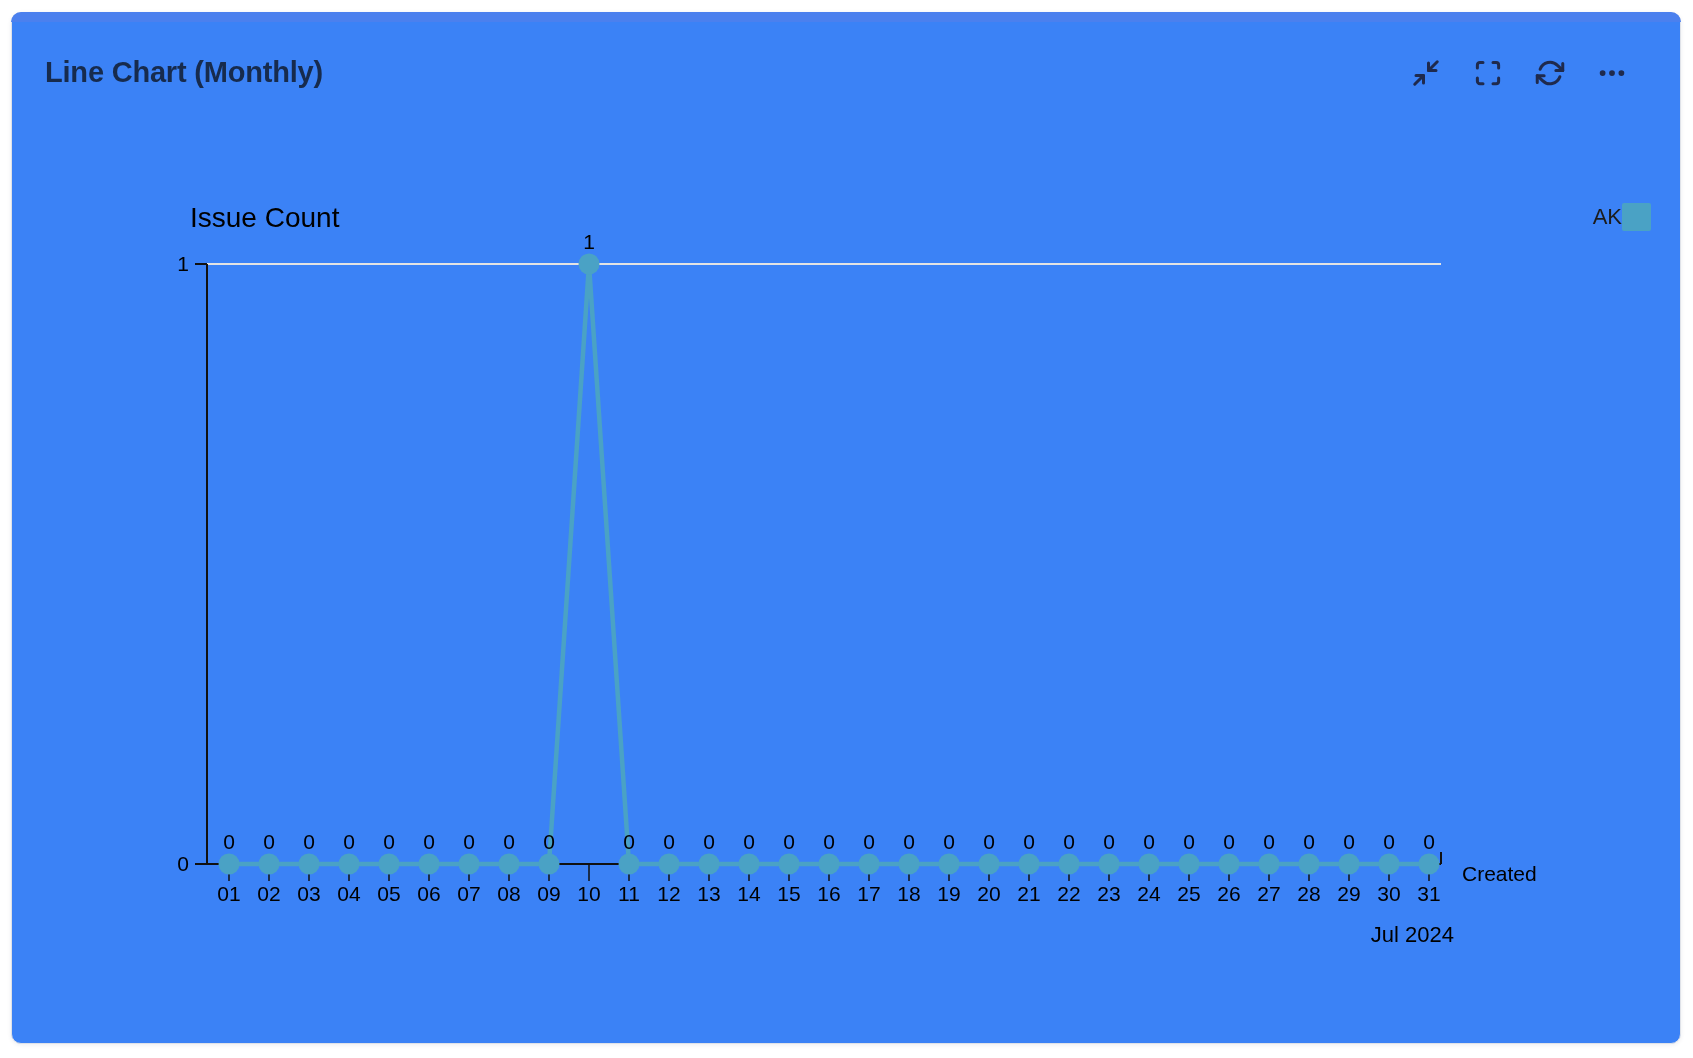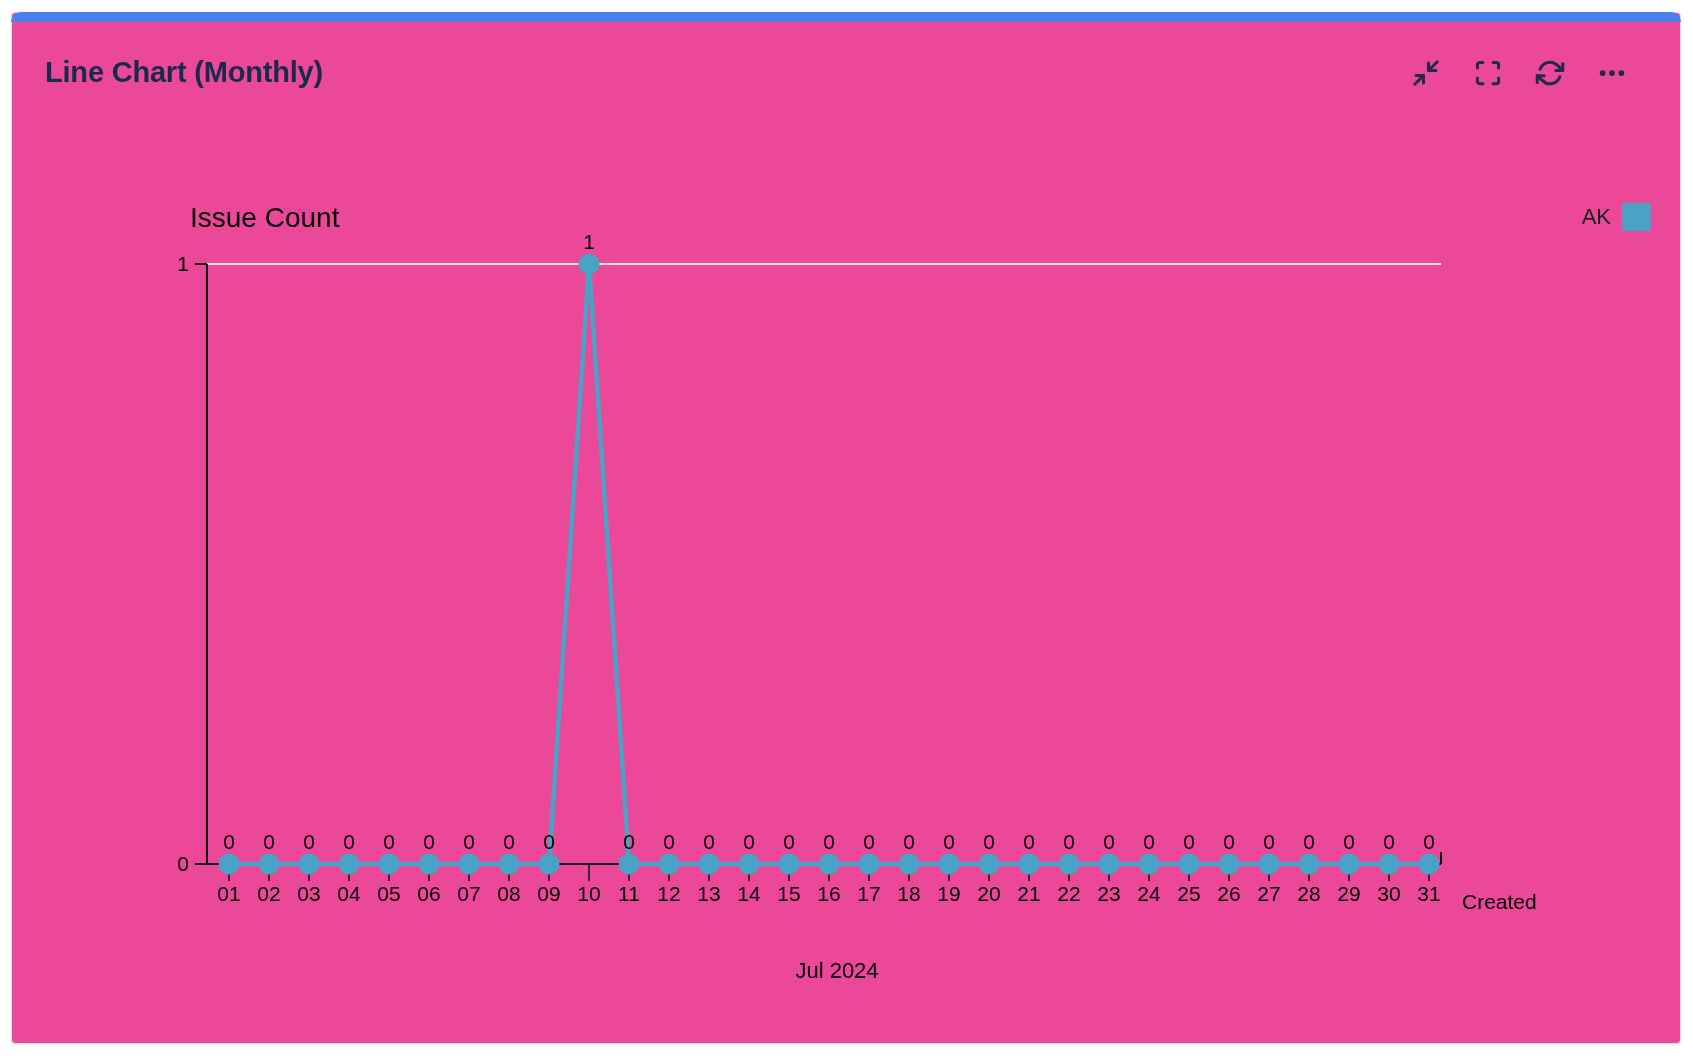--- a/index.html
+++ b/index.html
@@ -8,23 +8,23 @@
     background: #ffffff;
     width: 1693px;
     height: 1058px;
     overflow: hidden;
     font-family: "Liberation Sans", sans-serif;
   }
   .card {
     position: absolute;
     left: 11px; top: 12px;
     width: 1670px; height: 1032px;
-    background: #ec4899;
+    background: #3b82f6;
     border: 1px solid #dfe2e8;
-    border-radius: 4px;
+    border-radius: 10px;
     box-shadow: 0 1px 4px rgba(23,43,77,0.08);
     box-sizing: border-box;
   }
   .accent-bar {
     position: absolute;
     left: -1px; top: -1px;
     width: 1670px; height: 10px;
     background: #4b80ee;
     border-radius: 10px 10px 0 0;
   }
@@ -52,48 +52,45 @@
     padding: 0;
     cursor: pointer;
   }
   .tool-btn svg { stroke: #1f2a4d; fill: none; stroke-width: 2.4; stroke-linecap: round; stroke-linejoin: round; }
   .tool-btn svg .filled { fill: #1f2a4d; stroke: none; }
   .legend {
     position: absolute;
     right: 29px; top: 190px;
     display: flex;
     align-items: center;
-    gap: 11px;
     justify-content: flex-end;
   }
   .legend-label { font-size: 22px; color: #1c1c1c; }
   .legend-swatch { width: 29px; height: 28px; border-radius: 2px; }
   .y-axis-title {
     position: absolute;
     left: 178px; top: 189px;
     font-size: 28px;
     color: #000000;
     white-space: nowrap;
   }
   .x-axis-name {
     position: absolute;
     left: 1450px; top: 849px;
     font-size: 21px;
     color: #000000;
     white-space: nowrap;
-    margin-top: 28px;
   }
   .x-group-label {
     position: absolute;
     left: 208px; top: 909px;
     width: 1234px;
-    text-align: center;
+    text-align: right;
     font-size: 22px;
     color: #000000;
-    margin-top: 36px;
   }
   .plot {
     position: absolute;
     left: 0; top: 0;
     width: 1670px; height: 1032px;
   }
 </style>
 </head>
 <body>
 

